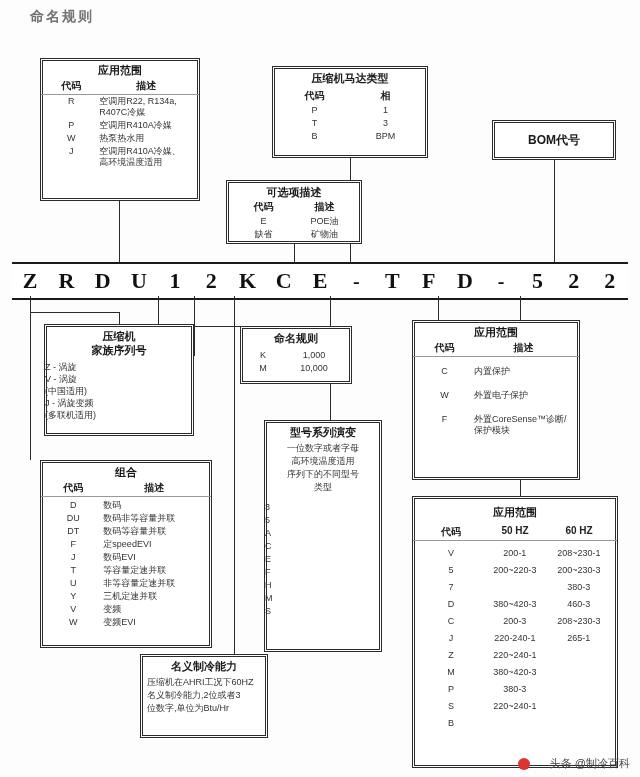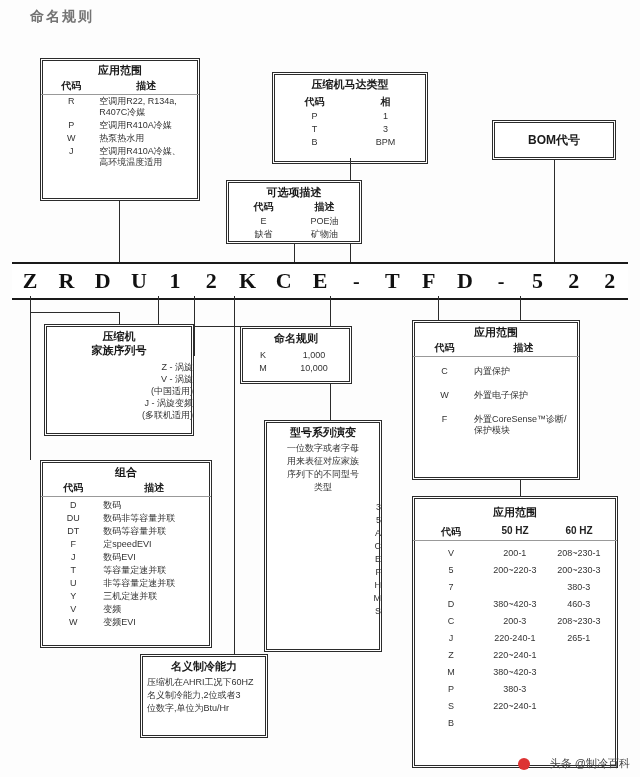--- a/index.html
+++ b/index.html
@@ -54,21 +54,21 @@
   .codebar .ch{
     flex:1;text-align:center;font-size:22px;font-weight:bold;
     font-family:"Liberation Serif","DejaVu Serif",serif;
     color:#111;letter-spacing:0;
   }
   .codebar .ch.dash{font-size:20px;}
 
   
   .vline{position:absolute;background:#2b2b2b;width:1px;}
   .hline{position:absolute;background:#2b2b2b;height:1px;}
-  .mono-list{font-size:9px;line-height:12px;color:#333;text-align:right;}
+  .mono-list{font-size:9px;line-height:12px;color:#333;text-align:left;}
   .note{font-size:9px;line-height:13px;color:#333;padding:3px 6px;}
 
   .watermark{
     position:absolute;left:188px;top:374px;
     font-size:15px;color:#cfcfcf;letter-spacing:2px;
     font-weight:bold;
   }
   .footer{
     position:absolute;right:10px;bottom:6px;
     font-size:11px;color:#444;display:flex;align-items:center;gap:20px;
@@ -107,21 +107,21 @@
         </div>
       <div class="row">
           <span class="c-code">J</span>
           <span class="c-desc" style="white-space:pre-line">空调用R410A冷媒、
 高环境温度适用</span>
         </div>
     </div>
   </div>
   <div class="vline" style="left:119px;top:201px;height:61px;"></div>
 
-  <div class="box dbl" style="left:272px;top:72px;width:156px;height:92px;">
+  <div class="box dbl" style="left:272px;top:66px;width:156px;height:92px;">
     <div class="bx-title">压缩机马达类型</div>
     <div class="hdr" style="padding-top:4px;">
       <span class="c-half">代码</span>
       <span class="c-half">相</span>
     </div>
     <div class="rows">
       <div class="row">
           <span class="c-half">P</span>
           <span class="c-half">1</span>
         </div>
@@ -221,21 +221,21 @@
       <div class="row">
           <span class="c-code">M</span>
           <span class="c-desc" style="text-align:center">10,000</span>
         </div>
     </div>
   </div>
 
   <div class="box dbl" style="left:264px;top:420px;width:118px;height:232px;">
     <div class="bx-title">型号系列演变</div>
     <div class="note" style="white-space:pre-line;text-align:center;">一位数字或者字母
-用来表征对应家族
+高环境温度适用
 序列下的不同型号
 类型</div>
     <div class="mono-list" style="margin-top:4px;line-height:13px;">
       <div>3</div>
       <div>5</div>
       <div>A</div>
       <div>C</div>
       <div>E</div>
       <div>F</div>
       <div>H</div>

